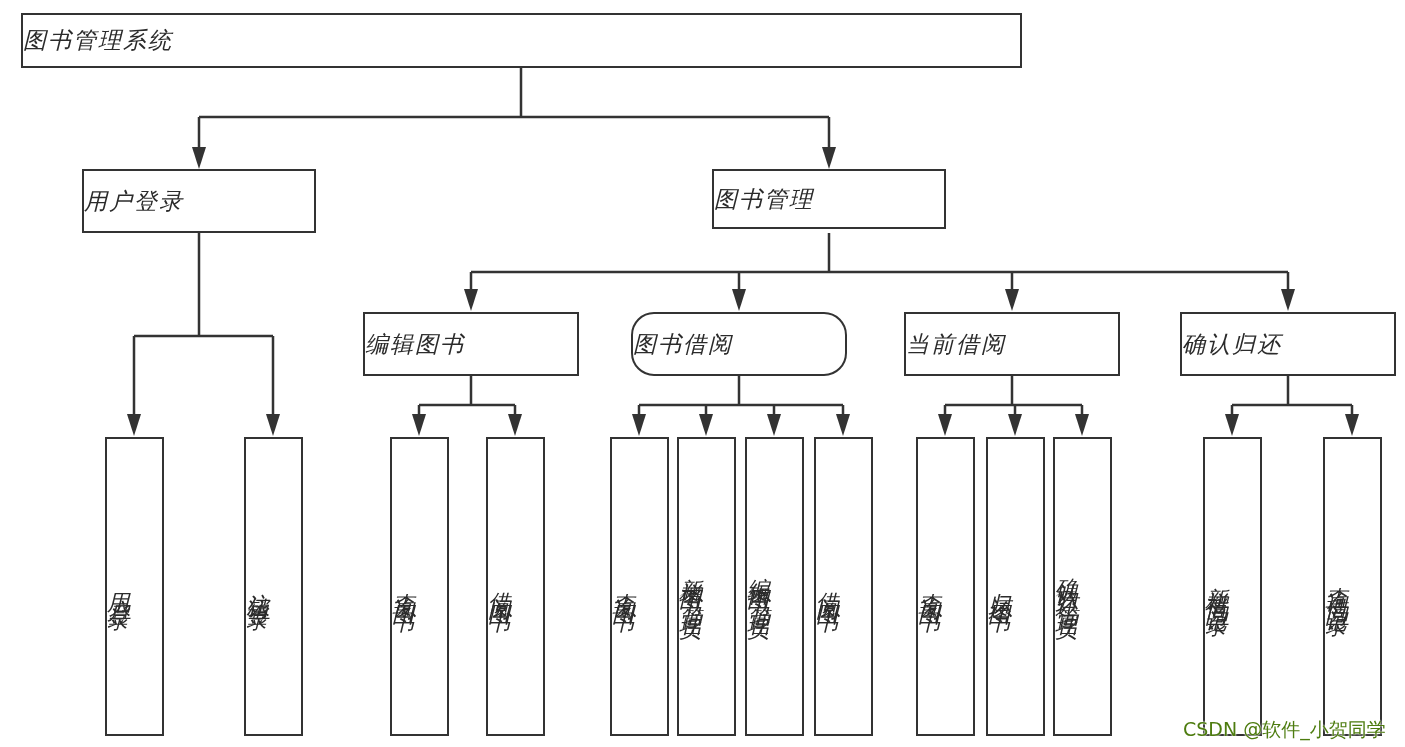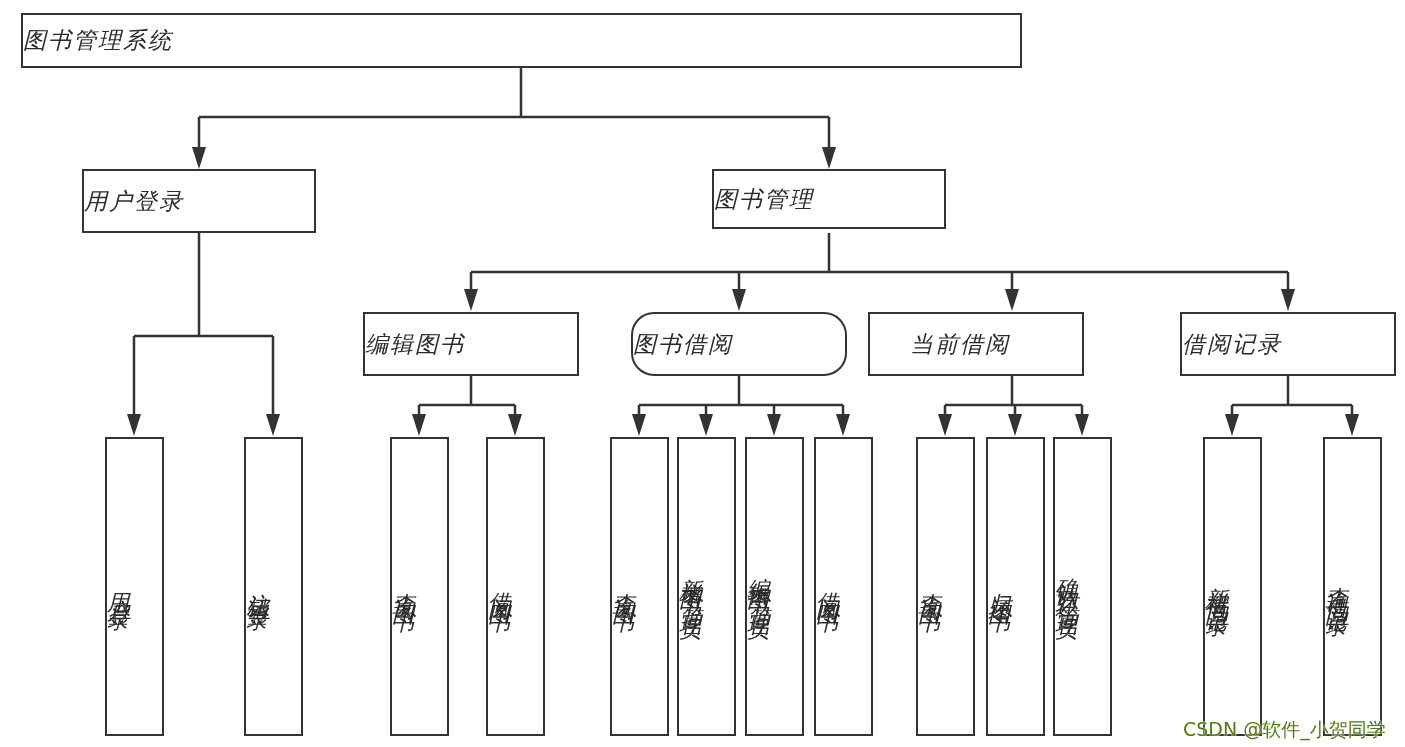--- a/index.html
+++ b/index.html
@@ -108,25 +108,25 @@
   <div class="box" style="left:712px; top:169px; width:234px; height:60px;">
     <span class="h-label">图书管理</span>
   </div>
 
   <div class="box" style="left:363px; top:312px; width:216px; height:64px;">
     <span class="h-label">编辑图书</span>
   </div>
   <div class="box" style="left:631px; top:312px; width:216px; height:64px;border-radius:23px;">
     <span class="h-label">图书借阅</span>
   </div>
-  <div class="box" style="left:868px; top:312px; width:216px; height:64px;padding-left:40px;">
+  <div class="box" style="left:904px; top:312px; width:216px; height:64px;">
     <span class="h-label">当前借阅</span>
   </div>
   <div class="box" style="left:1180px; top:312px; width:216px; height:64px;">
-    <span class="h-label">借阅记录</span>
+    <span class="h-label">确认归还</span>
   </div>
 
   <div class="box" style="left:105px; top:437px; width:59px; height:299px;">
     <span class="v-label">用户登录</span>
   </div>
   <div class="box" style="left:244px; top:437px; width:59px; height:299px;">
     <span class="v-label">注销登录</span>
   </div>
 
   <div class="box" style="left:390px; top:437px; width:59px; height:299px;">

